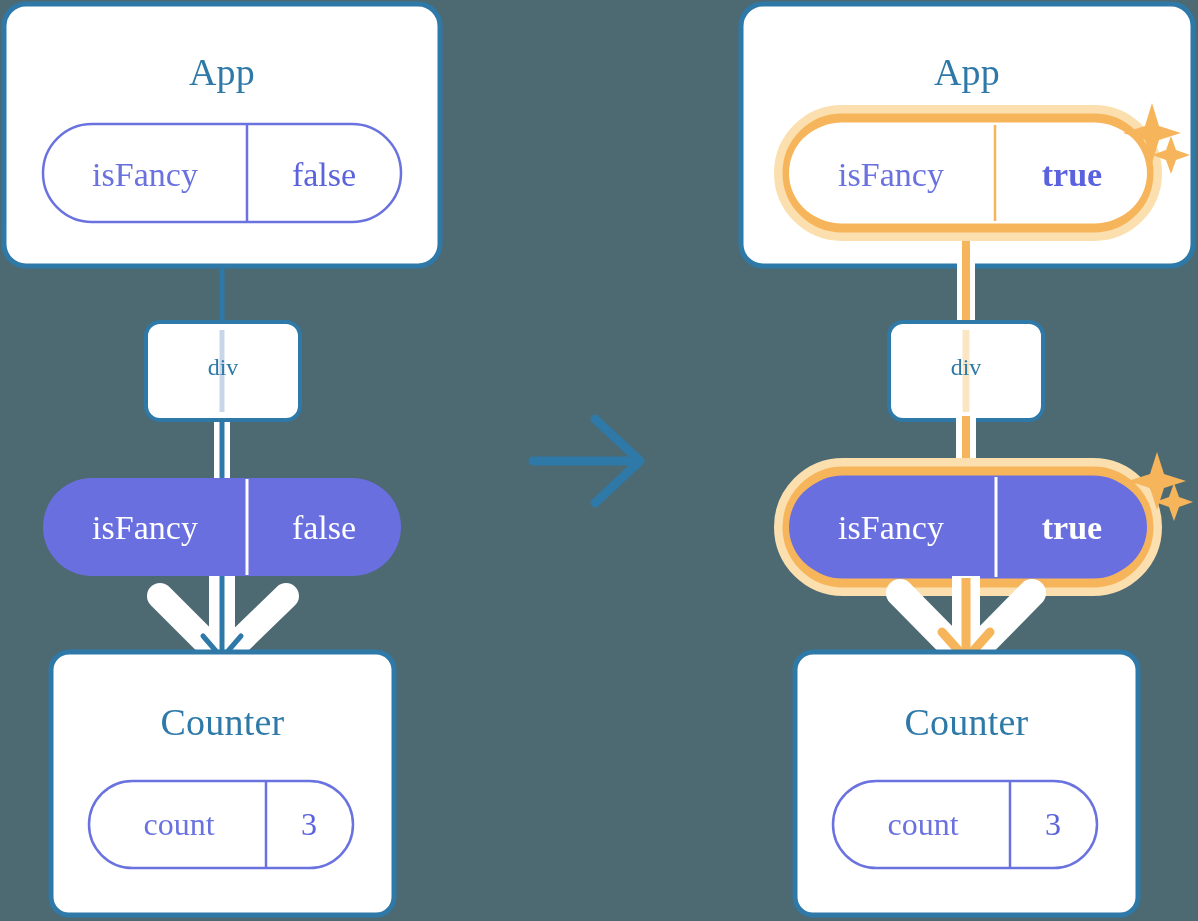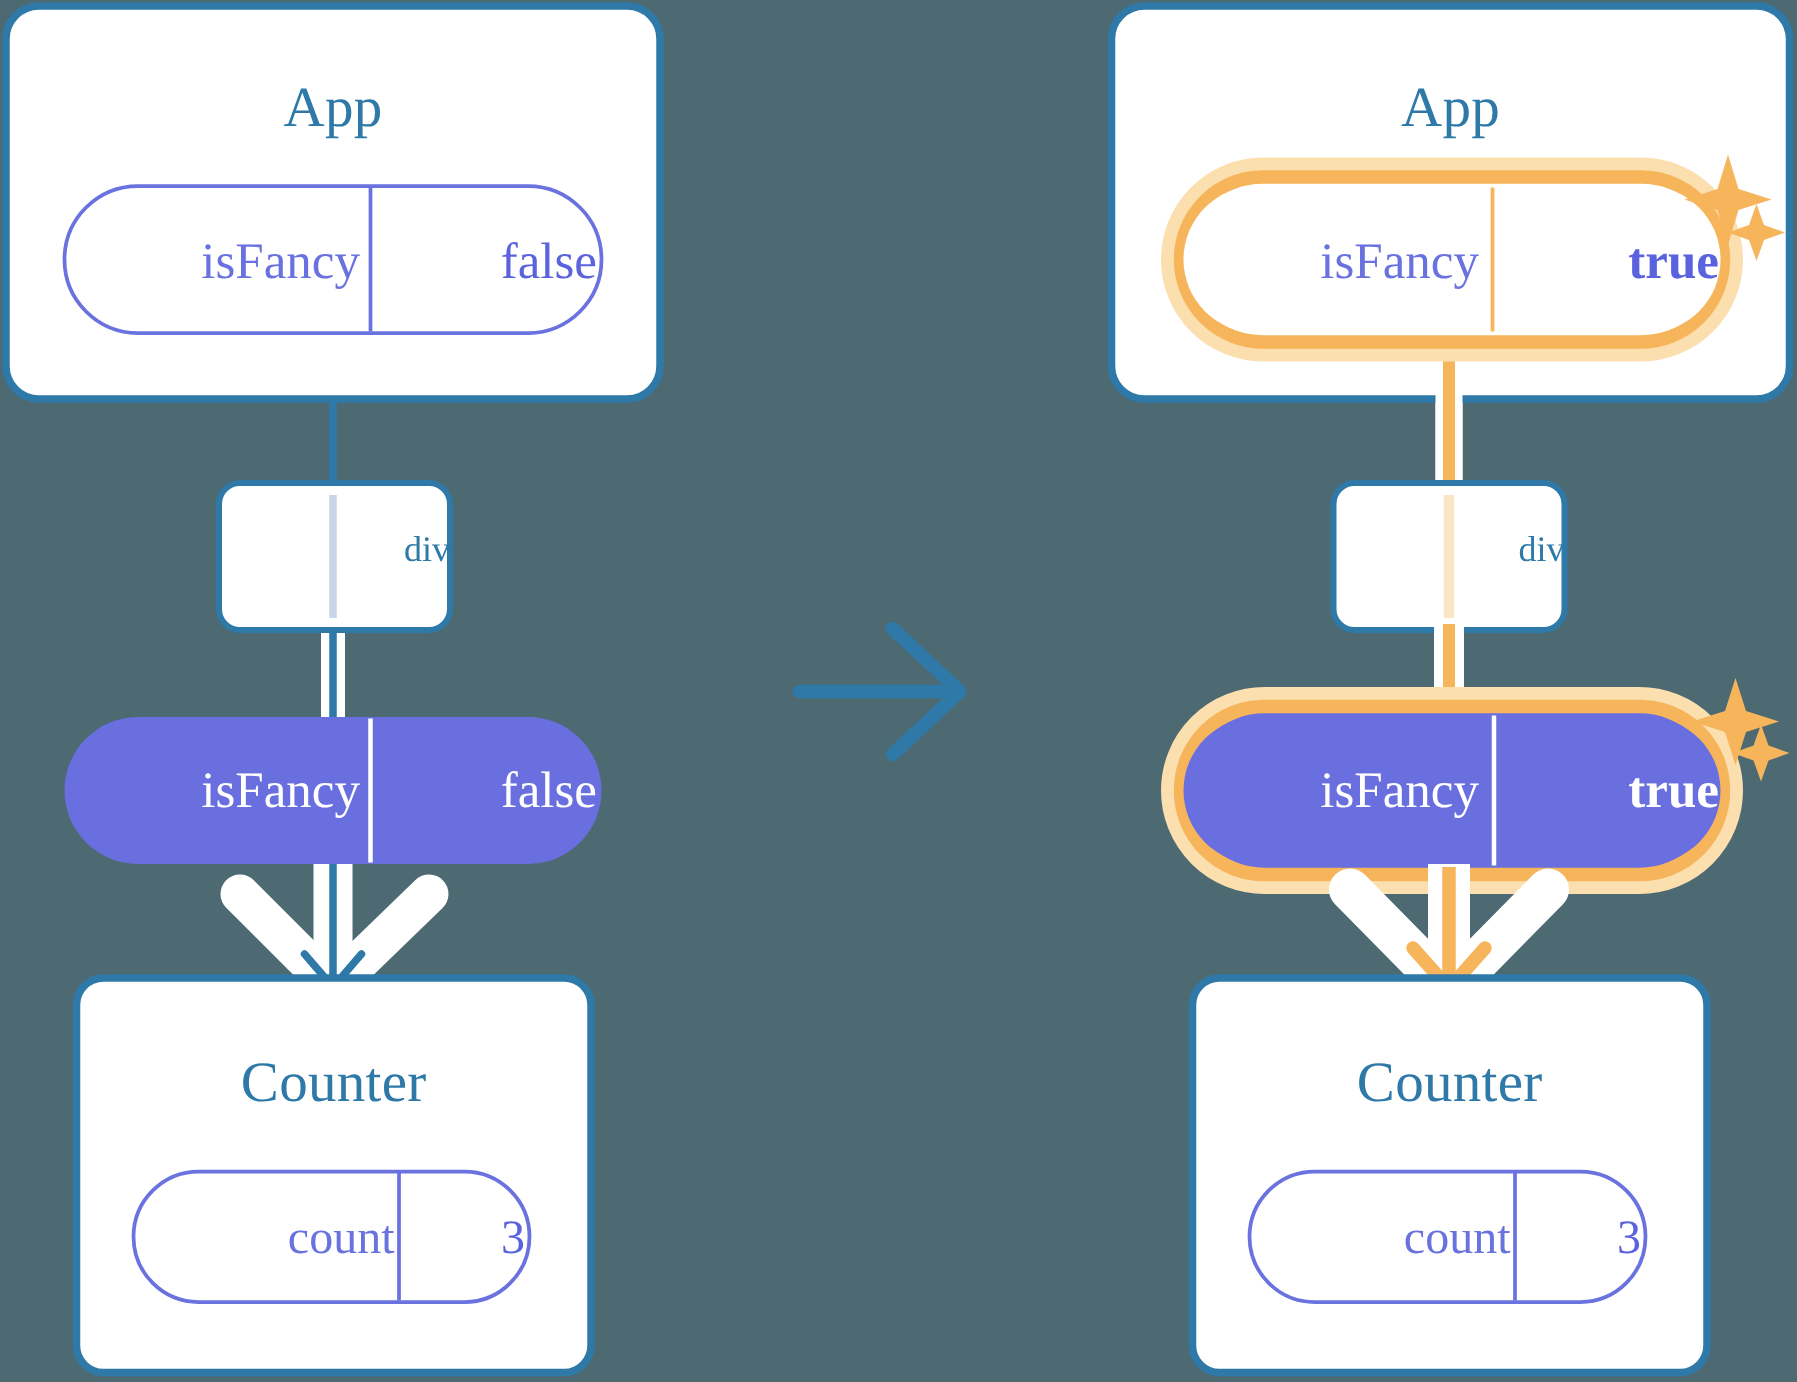--- a/index.html
+++ b/index.html
@@ -58,21 +58,21 @@
   .pill-text-outline {
     color: #6a72e0;
     font-size: 34px;
   }
   .pill-text-outline.val { color: #5a62dd; }
   .pill-text-solid {
     color: #ffffff;
     font-size: 34px;
   }
   .bold { font-weight: bold; }
-  .center { text-align: right; }
+  .center { text-align: center; }
 </style>
 </head>
 <body>
 
 <div id="stage">
 
   <svg class="layer" viewBox="0 0 1198 921">
 
     <line x1="222" y1="262" x2="222" y2="326" stroke="#2e79a8" stroke-width="5"></line>
 

